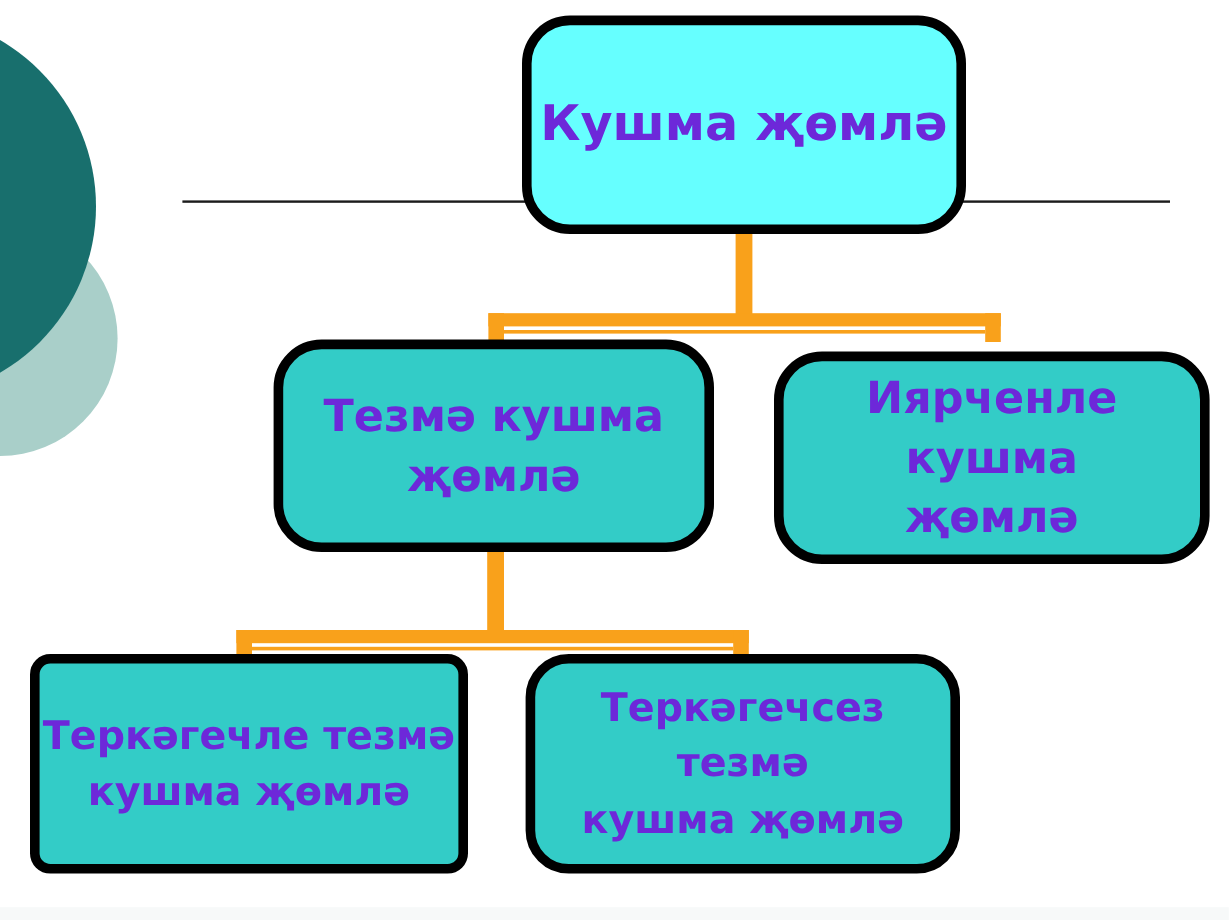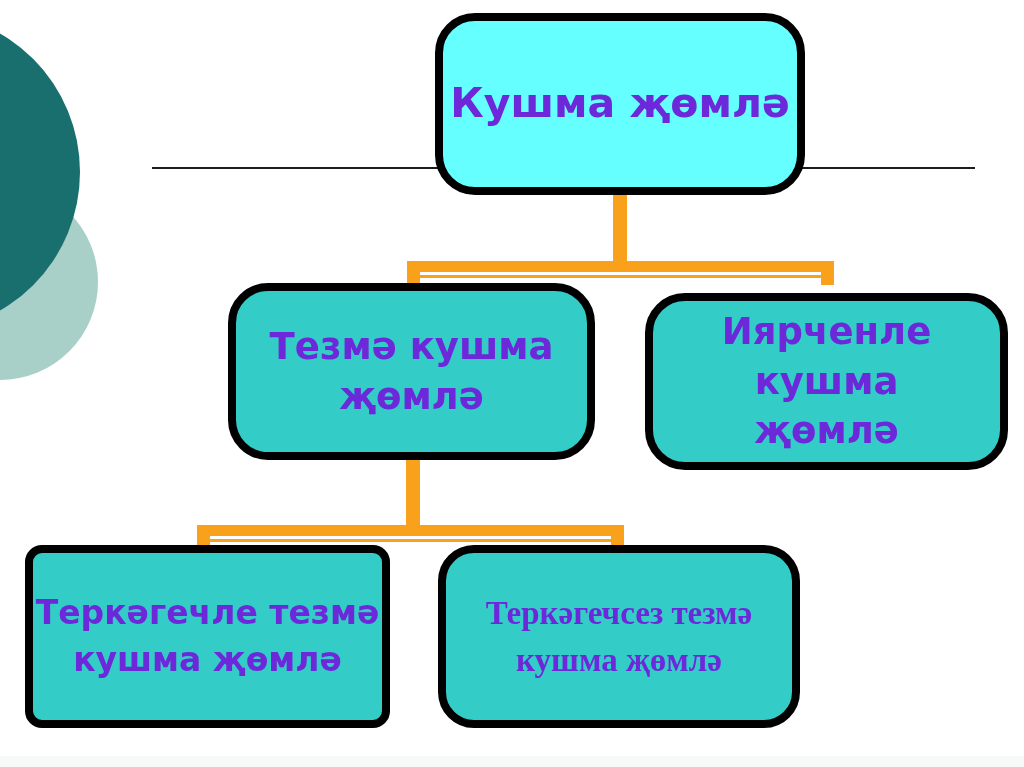--- a/index.html
+++ b/index.html
@@ -34,21 +34,21 @@
     box-sizing:border-box;text-align:center;
     color:#6d28d9;font-weight:700;
   }
   .node .line{display:block;}
   .node-root{left:435px;top:13px;width:370px;height:182px;background:#66FFFF;font-size:41px;line-height:1.3;}
   .node-l2{background:#33CCC7;font-size:37px;line-height:1.35;}
   .node-l2a{left:228px;top:283px;width:367px;height:177px;}
   .node-l2b{left:645px;top:281px;width:363px;height:177px;margin-top:12px;}
   .node-l3{background:#33CCC7;font-size:33px;line-height:1.4;border-radius:36px;}
   .node-l3a{left:25px;top:545px;width:365px;height:183px;border-radius:17px;}
-  .node-l3b{left:438px;top:545px;width:362px;height:183px;font-family:Liberation Serif, serif;}
+  .node-l3b{left:438px;top:545px;width:362px;height:183px;}
   
   .bottom-strip{left:0;top:756px;width:1024px;height:11px;background:#f7f9f9;z-index:0;}
 </style>
 </head>
 <body>
 
 <div class="abs circle circle-light"></div>
 <div class="abs circle circle-dark"></div>
 <div class="abs hline"></div>
 <div class="abs bottom-strip"></div>

